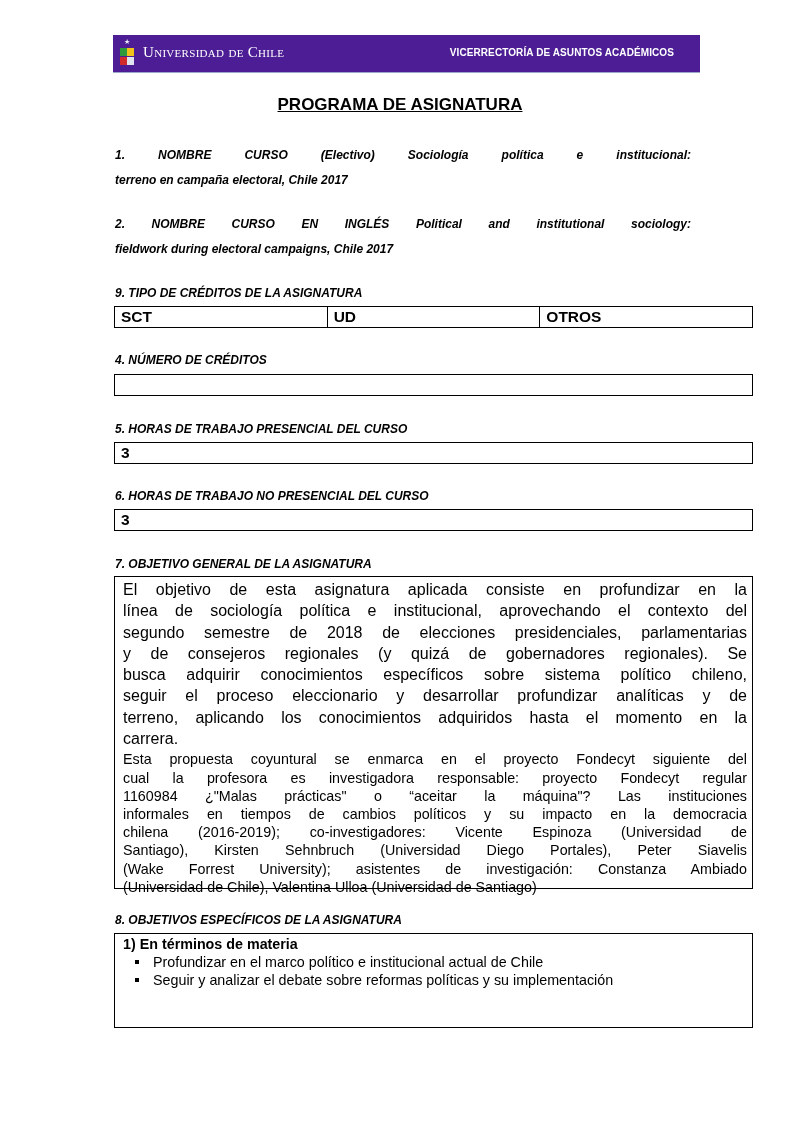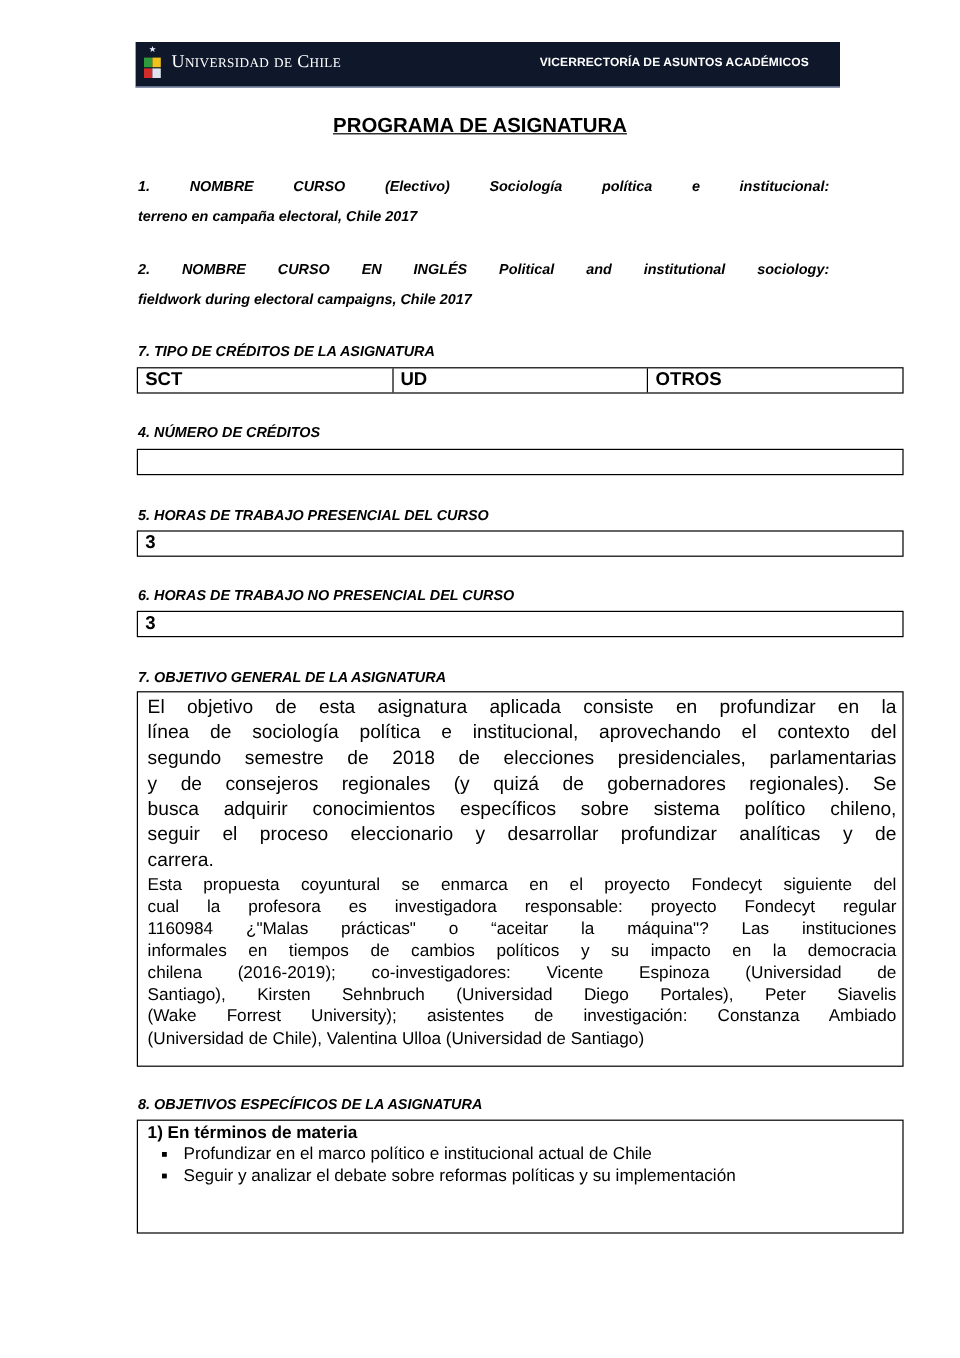--- a/index.html
+++ b/index.html
@@ -1,20 +1,20 @@
 <!DOCTYPE html>
 <html><head>
 <meta charset="utf-8">
 <style>
   html, body { margin: 0; padding: 0; background: #ffffff; }
   body { width: 800px; height: 1132px; position: relative; overflow: hidden; font-family: "Liberation Sans", "DejaVu Sans", sans-serif; color: #000; }
 
   .header-bar {
     position: absolute; left: 113px; top: 35px; width: 587px; height: 37px;
-    background: #0f172a; border-bottom: 1px solid #9aa9c8;
+    background: #4c1d95; border-bottom: 1px solid #9aa9c8;
   }
   .logo {
     position: absolute; left: 5px; top: 3px; width: 18px; height: 31px;
   }
   .logo .star { position: absolute; left: 6px; top: 0px; color: #e8eefc; font-size: 7px; line-height: 7px; }
   .logo .q { position: absolute; width: 7px; height: 8px; }
   .logo .q1 { left: 2px; top: 10px; background: #2f9a3c; }
   .logo .q2 { left: 9px; top: 10px; background: #f1c21a; }
   .logo .q3 { left: 2px; top: 19px; background: #d12b2b; }
   .logo .q4 { left: 9px; top: 19px; background: #dfe4ee; }
@@ -86,21 +86,21 @@
 <div class="sec-heading" style="top:143px; line-height:25px;">
   <span class="j-line">1. NOMBRE CURSO (Electivo) Sociología política e institucional:</span>
   <span style="display:block;">terreno en campaña electoral, Chile 2017</span>
 </div>
 
 <div class="sec-heading" style="top:212px; line-height:25px;">
   <span class="j-line">2. NOMBRE CURSO EN INGLÉS Political and institutional sociology:</span>
   <span style="display:block;">fieldwork during electoral campaigns, Chile 2017</span>
 </div>
 
-<div class="sec-heading" style="top:282px;">7. TIPO DE CRÉDITOS DE LA ASIGNATURA</div>
+<div class="sec-heading" style="top:282px;">9. TIPO DE CRÉDITOS DE LA ASIGNATURA</div>
 <div class="box credits-table" style="top:306px;">
   <div class="credits-cell">SCT</div>
   <div class="credits-cell">UD</div>
   <div class="credits-cell">OTROS</div>
 </div>
 
 <div class="sec-heading" style="top:349px;">4. NÚMERO DE CRÉDITOS</div>
 <div class="box value-box" style="top:374px;"></div>
 
 <div class="sec-heading" style="top:418px;">5. HORAS DE TRABAJO  PRESENCIAL DEL CURSO</div>
@@ -111,20 +111,21 @@
 
 <div class="sec-heading" style="top:553px;">7. OBJETIVO GENERAL DE LA ASIGNATURA</div>
 <div class="box obj-box" style="top:576px; height:313px;">
   <div class="obj-p1">
     <span class="ln">El objetivo de esta asignatura aplicada consiste en profundizar en la</span>
     <span class="ln">línea de sociología política e institucional, aprovechando el contexto del</span>
     <span class="ln">segundo semestre de 2018 de elecciones presidenciales, parlamentarias</span>
     <span class="ln">y de consejeros regionales (y quizá de gobernadores regionales). Se</span>
     <span class="ln">busca adquirir conocimientos específicos sobre sistema político chileno,</span>
     <span class="ln">seguir el proceso eleccionario y desarrollar profundizar analíticas y de</span>
+    <span class="ln">terreno, aplicando los conocimientos adquiridos hasta el momento en la</span>
     <span class="ln last">carrera.</span>
   </div>
   <div class="obj-p2">
     <span class="ln">Esta propuesta coyuntural se enmarca en el proyecto Fondecyt siguiente del</span>
     <span class="ln">cual la profesora es investigadora responsable: proyecto Fondecyt regular</span>
     <span class="ln">1160984 ¿"Malas prácticas" o “aceitar la máquina"? Las instituciones</span>
     <span class="ln">informales en tiempos de cambios políticos y su impacto en la democracia</span>
     <span class="ln">chilena (2016-2019); co-investigadores: Vicente Espinoza (Universidad de</span>
     <span class="ln">Santiago), Kirsten Sehnbruch (Universidad Diego Portales), Peter Siavelis</span>
     <span class="ln">(Wake Forrest University); asistentes de investigación: Constanza Ambiado</span>

